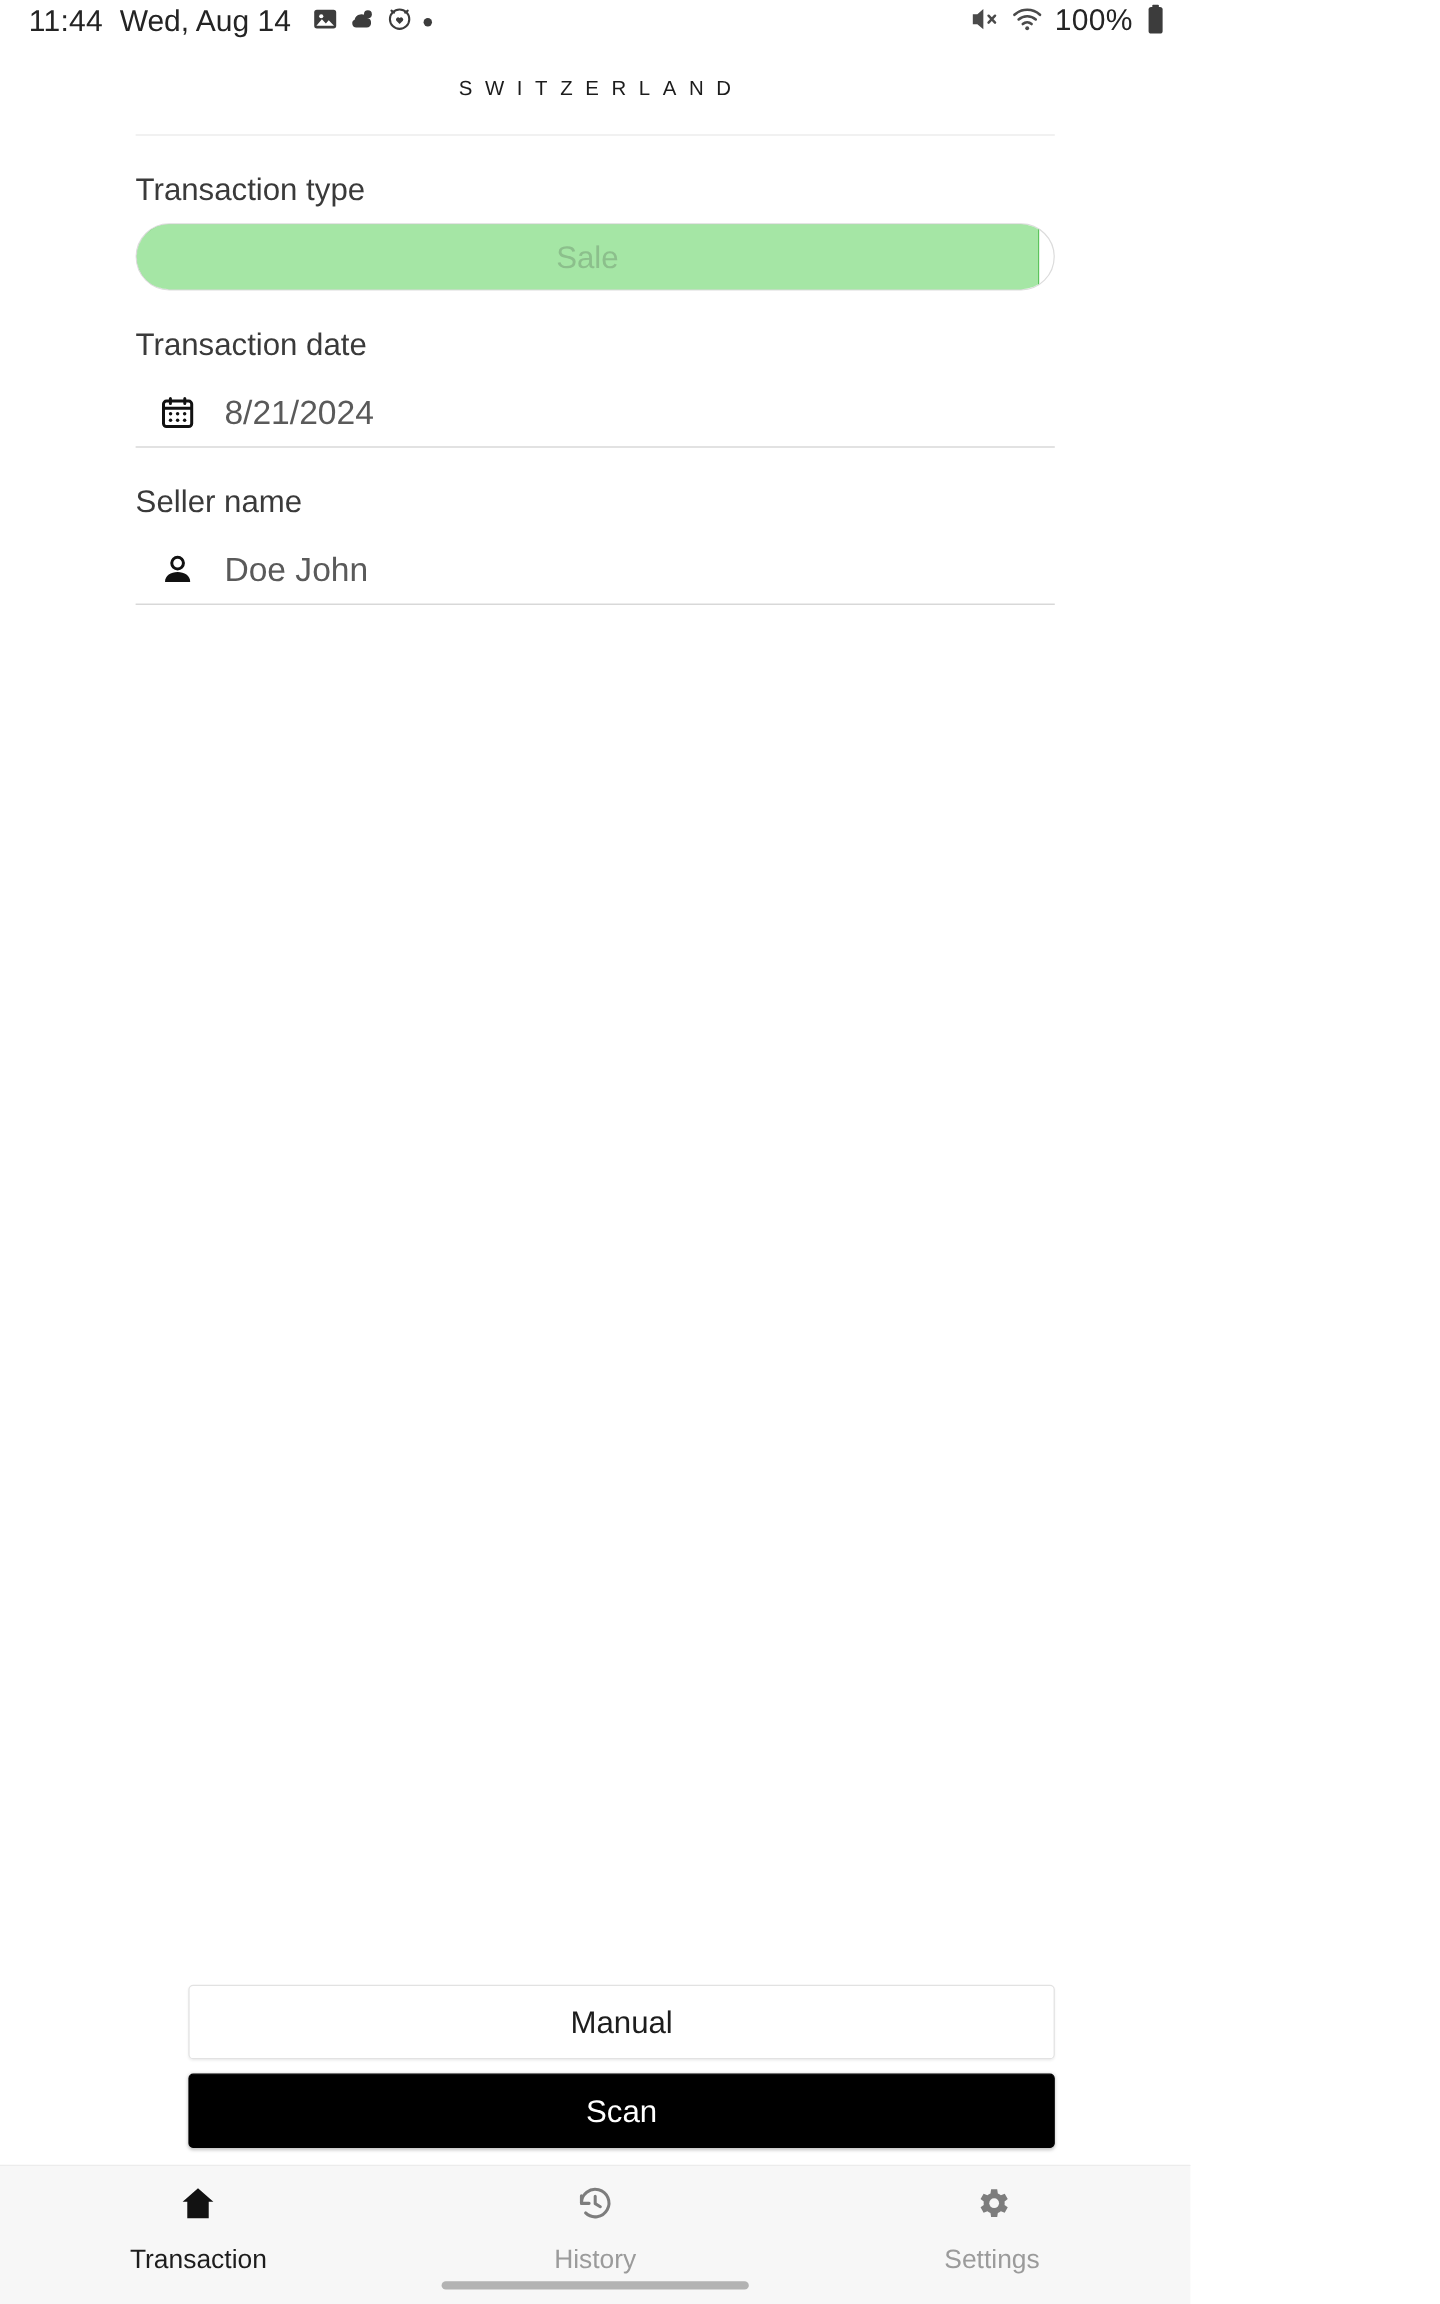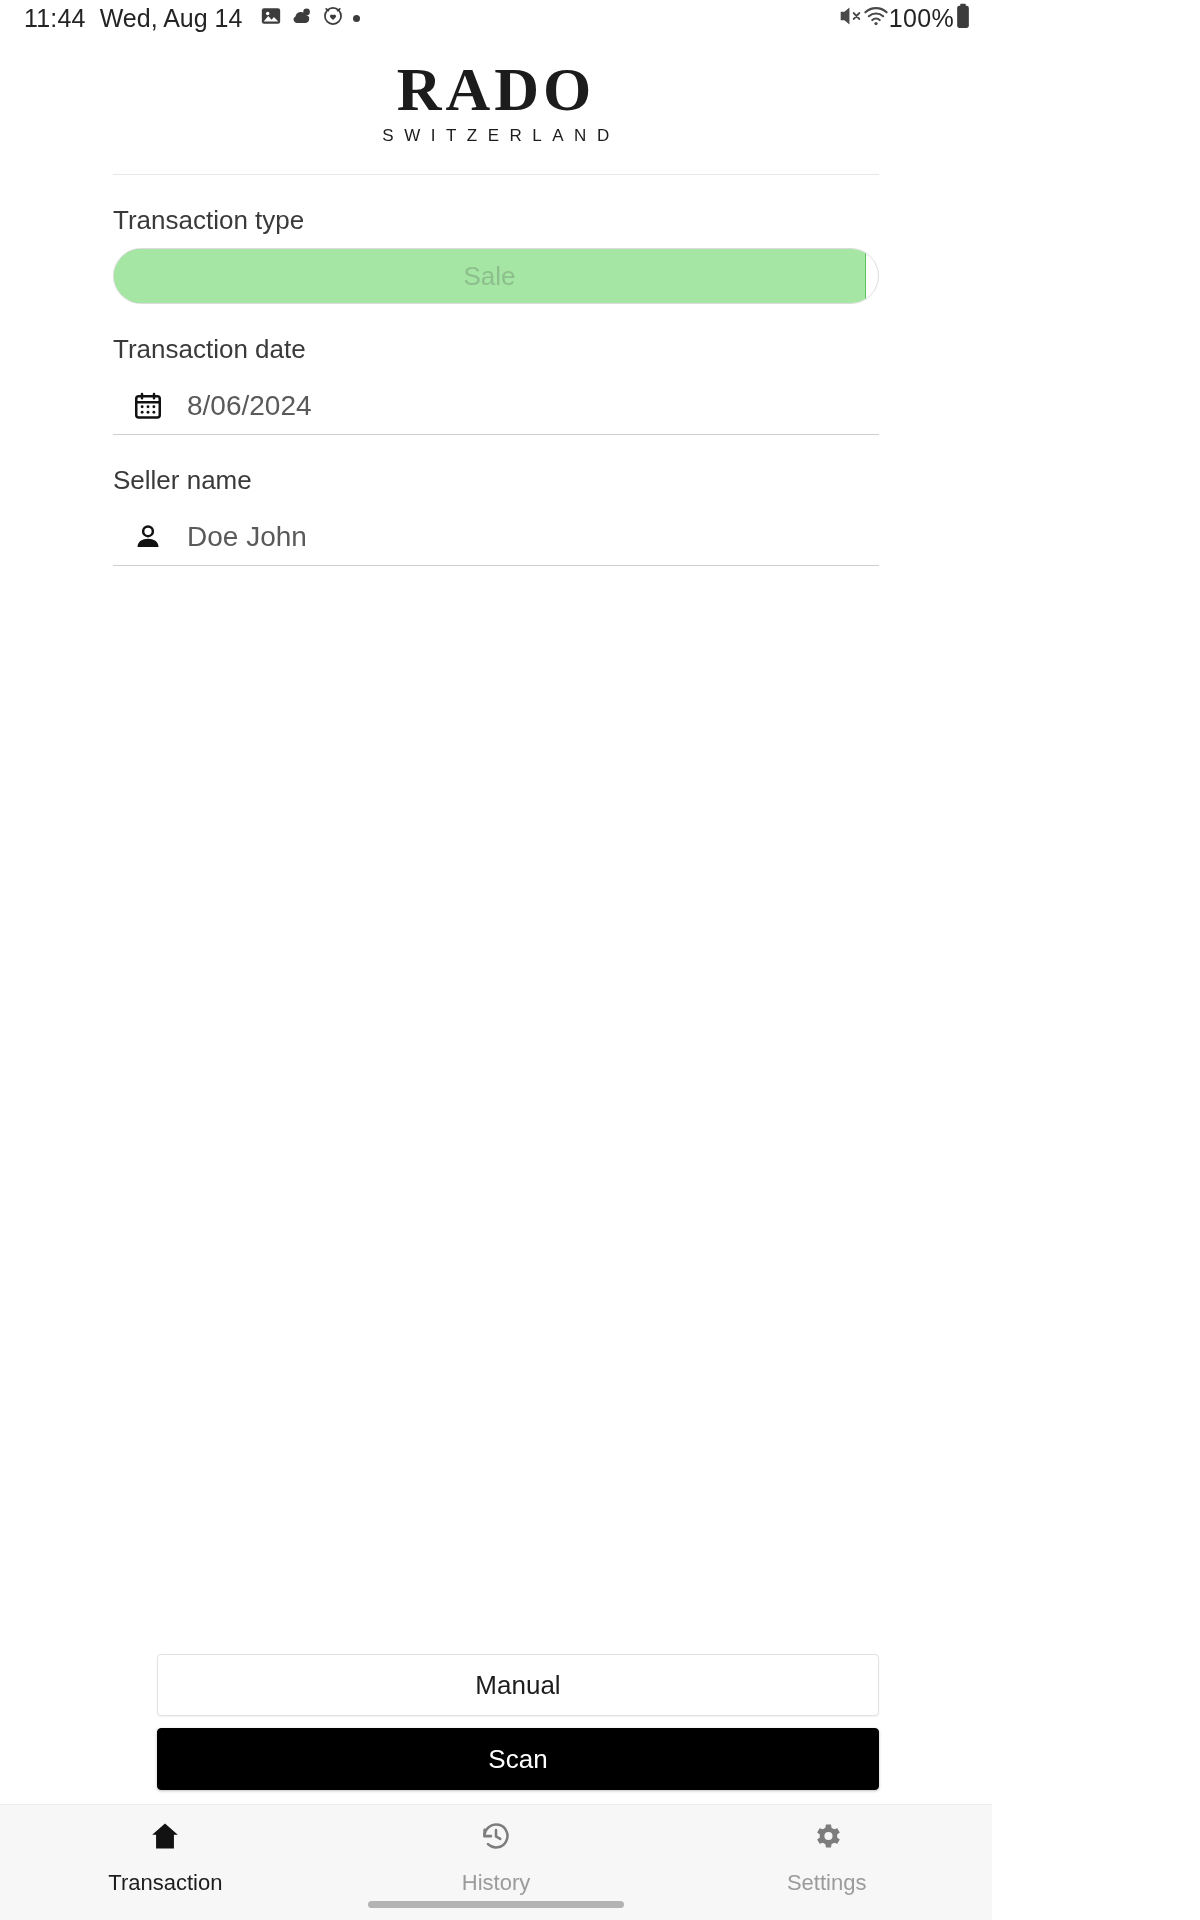--- a/index.html
+++ b/index.html
@@ -51,21 +51,22 @@
     color: #242424;
   }
   .status-icons-left {
     display: flex;
     align-items: center;
     gap: 9px;
     margin-left: 4px;
   }
   .status-right {
     display: flex;
-    align-items: flex-end;
+    align-items: flex-start;
+    gap: 10px;
   }
   .battery-pct {
     font-size: 25px;
     color: #242424;
     letter-spacing: 0.3px;
   }
   .dot-small {
     width: 7px;
     height: 7px;
     border-radius: 50%;
@@ -304,21 +305,20 @@
       <span>
         <svg width="18" height="26" viewBox="0 0 14 24">
             <rect x="4.4" y="0.8" width="5.2" height="2" rx="0.8" fill="#3c3c3c"></rect>
             <rect x="1.6" y="2.6" width="10.8" height="20.4" rx="2" fill="#3c3c3c"></rect>
           </svg>
       </span>
     </div>
   </div>
 
   <div class="brand-header">
-    <div class="brand-name">RADO</div>
     <div class="brand-sub">SWITZERLAND</div>
   </div>
   <div class="header-divider"></div>
 
   <div class="form-area">
 
     <div class="field-label">Transaction type</div>
     <div class="segmented">
       <div class="segment active">Sale</div>
     </div>
@@ -331,21 +331,21 @@
           <path d="M2.6 9h18.8" stroke="#111" stroke-width="2"></path>
           <path d="M7.2 2.4v3.4M16.8 2.4v3.4" stroke="#111" stroke-width="2" stroke-linecap="round"></path>
           <circle cx="7.3" cy="12.6" r="1.15" fill="#111"></circle>
           <circle cx="12" cy="12.6" r="1.15" fill="#111"></circle>
           <circle cx="16.7" cy="12.6" r="1.15" fill="#111"></circle>
           <circle cx="7.3" cy="17" r="1.15" fill="#111"></circle>
           <circle cx="12" cy="17" r="1.15" fill="#111"></circle>
           <circle cx="16.7" cy="17" r="1.15" fill="#111"></circle>
         </svg>
       </span>
-      <span class="input-value">8/06/2024</span>
+      <span class="input-value">8/21/2024</span>
     </div>
 
     <div class="field-label">Seller name</div>
     <div class="input-row">
       <span class="input-icon">
         <svg width="30" height="30" viewBox="0 0 24 24">
           <circle cx="12" cy="7.4" r="3.9" fill="none" stroke="#111" stroke-width="2"></circle>
           <path d="M3.6 20c0-4.3 3.9-6.6 8.4-6.6s8.4 2.3 8.4 6.6z" fill="#111"></path>
         </svg>
       </span>

